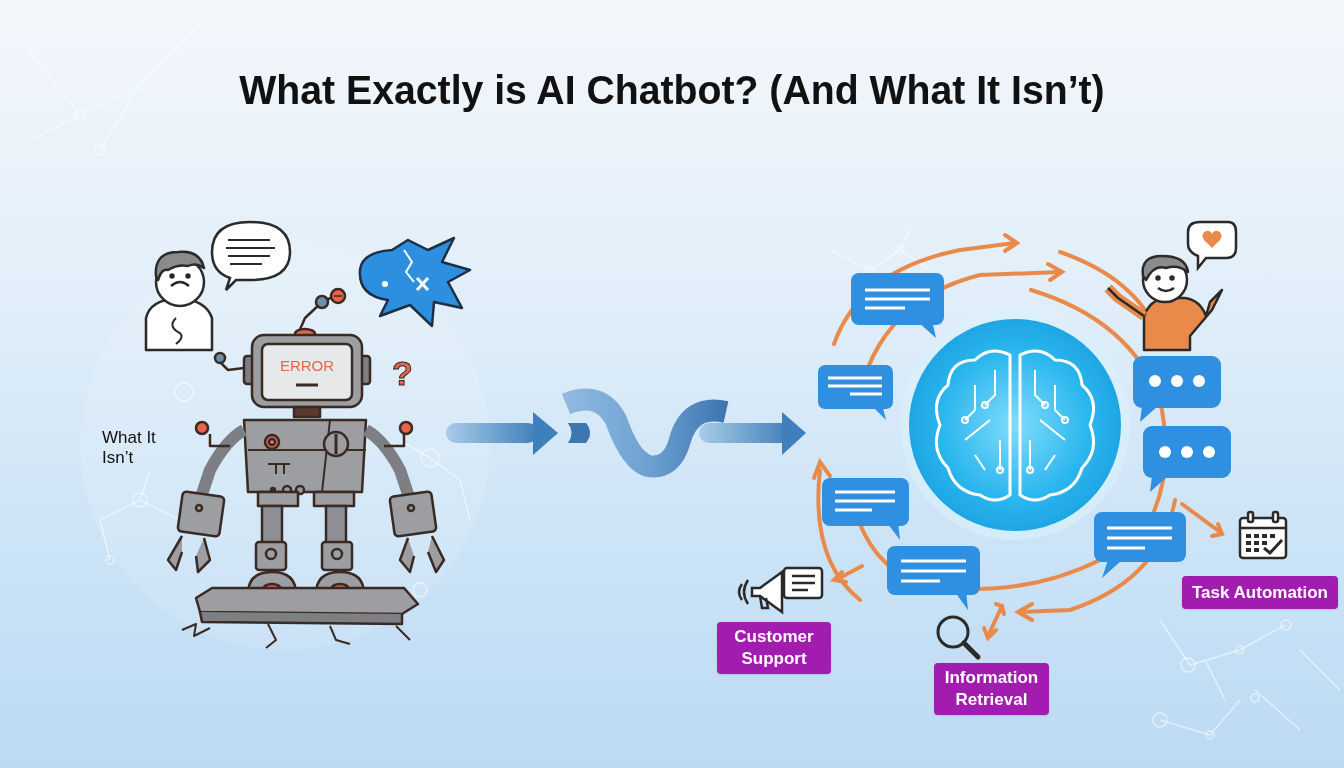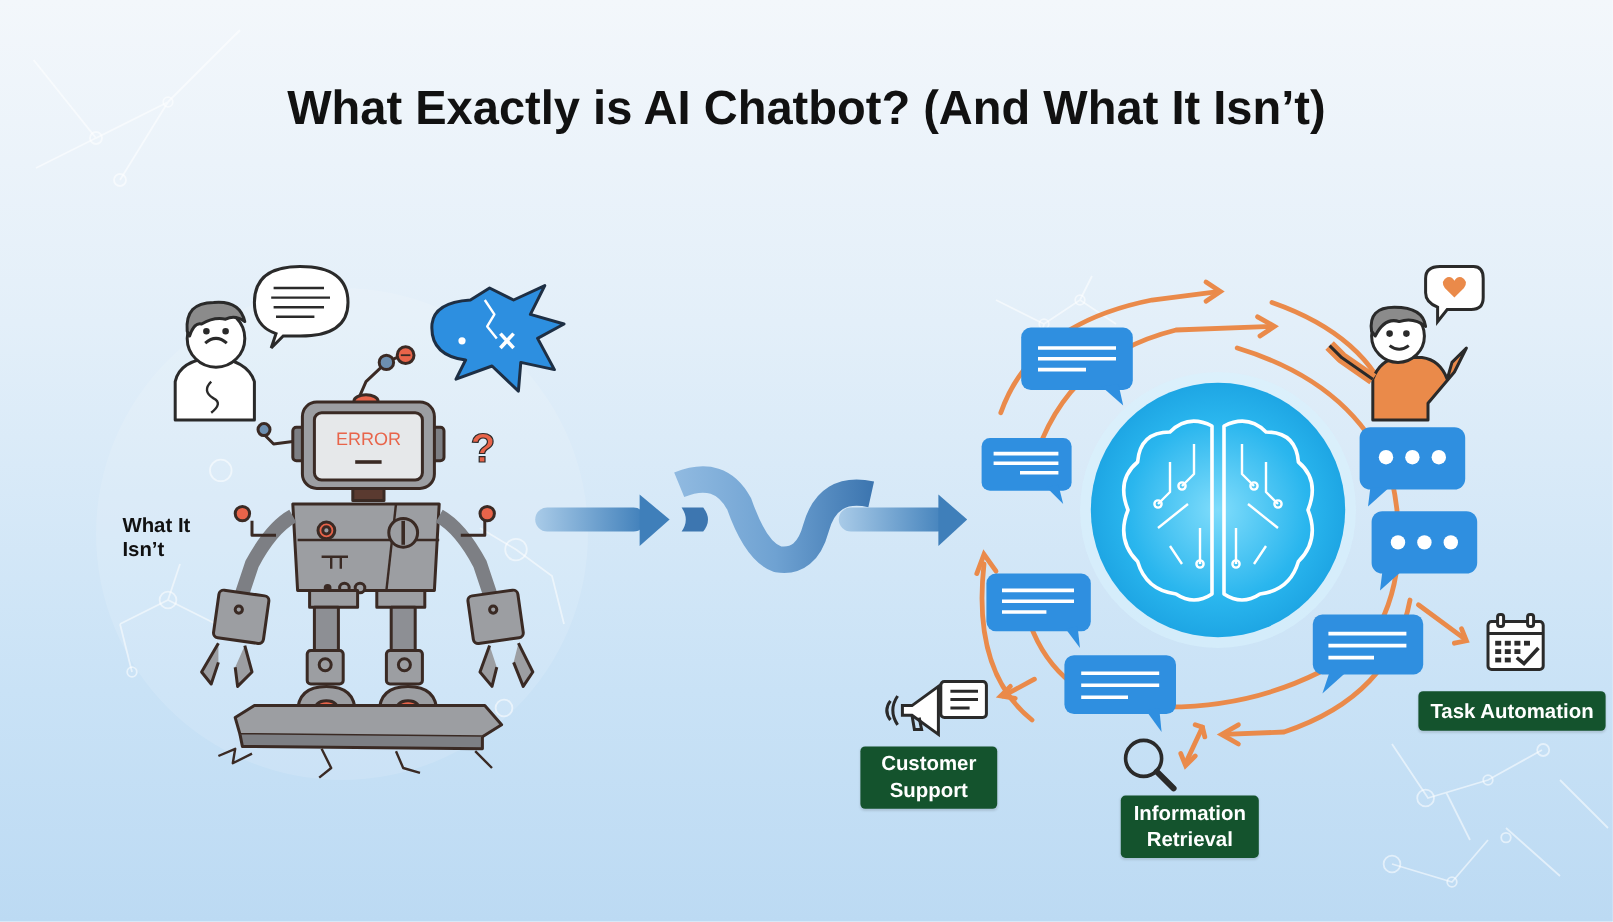--- a/index.html
+++ b/index.html
@@ -9,24 +9,24 @@
     background: linear-gradient(180deg, #f3f7fb 0%, #e3eff9 35%, #c9e2f6 75%, #bcdaf3 100%);
   }
   .layer { position: absolute; left: 0; top: 0; width: 1344px; height: 768px; }
   .title {
     position: absolute; left: 0; top: 68px; width: 1344px; text-align: center;
     font-size: 40px; font-weight: 700; color: #111; letter-spacing: 0px;
     transform: scaleX(0.98);
   }
   .left-label {
     position: absolute; left: 102px; top: 428px; width: 90px;
-    font-size: 17px; font-weight: 700; color: #111; line-height: 20px;
+    font-size: 17px; font-weight: 400; color: #111; line-height: 20px;
   }
   .pill {
-    position: absolute; background: #14532d; color: #fff; font-weight: 700;
+    position: absolute; background: #a21caf; color: #fff; font-weight: 700;
     font-size: 17px; text-align: center; border-radius: 4px; line-height: 22px;
     display: flex; align-items: center; justify-content: center; box-sizing: border-box;
     box-shadow: 0 1px 2px rgba(0,0,0,0.12);
   }
   #pill-cs { left: 717px; top: 622px; width: 114px; height: 52px; }
   #pill-ir { left: 905px; top: 663px; width: 115px; height: 52px; margin-left: 29px; }
   #pill-ta { left: 1182px; top: 576px; width: 156px; height: 33px; }
 </style>
 </head>
 <body>

